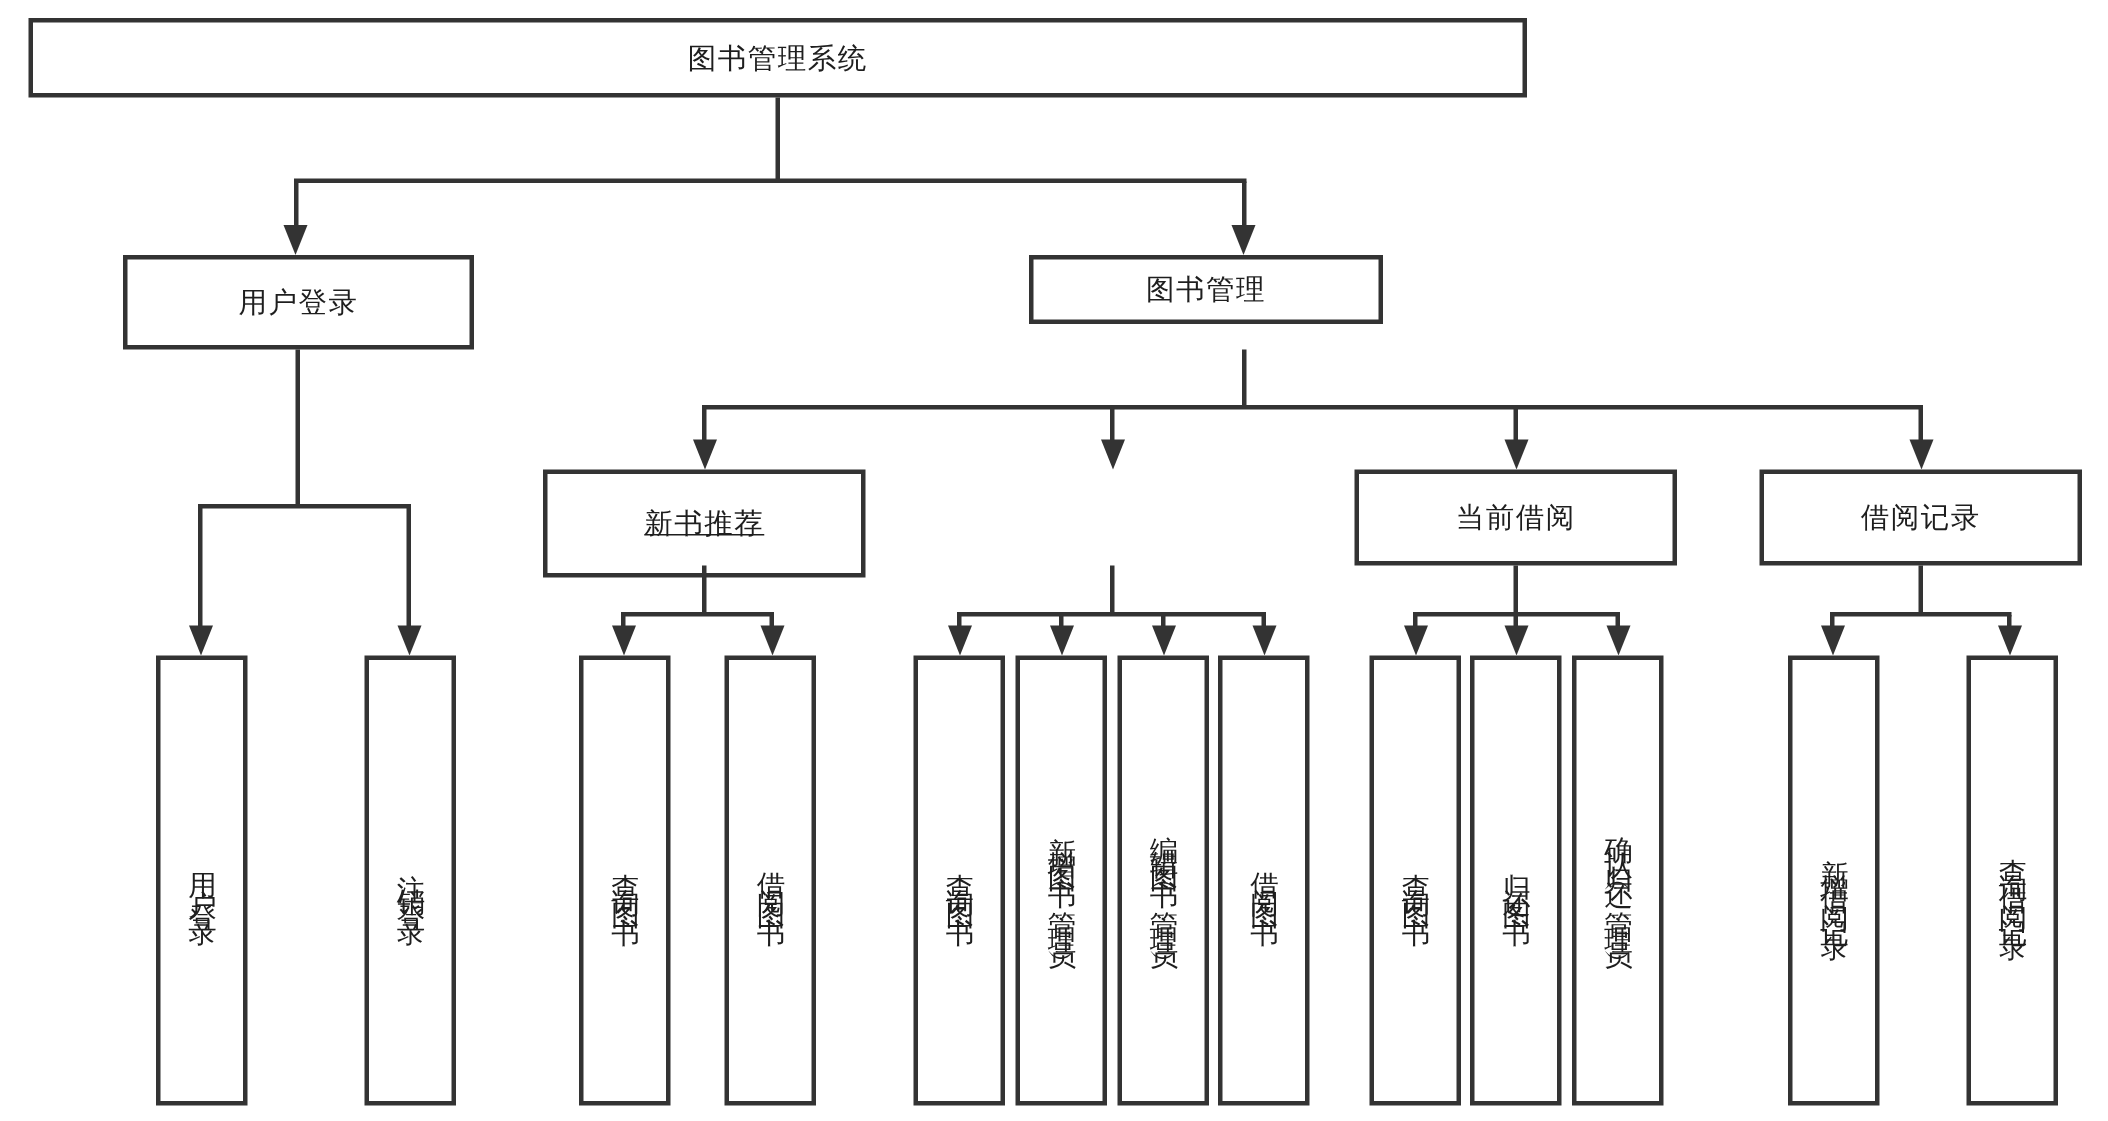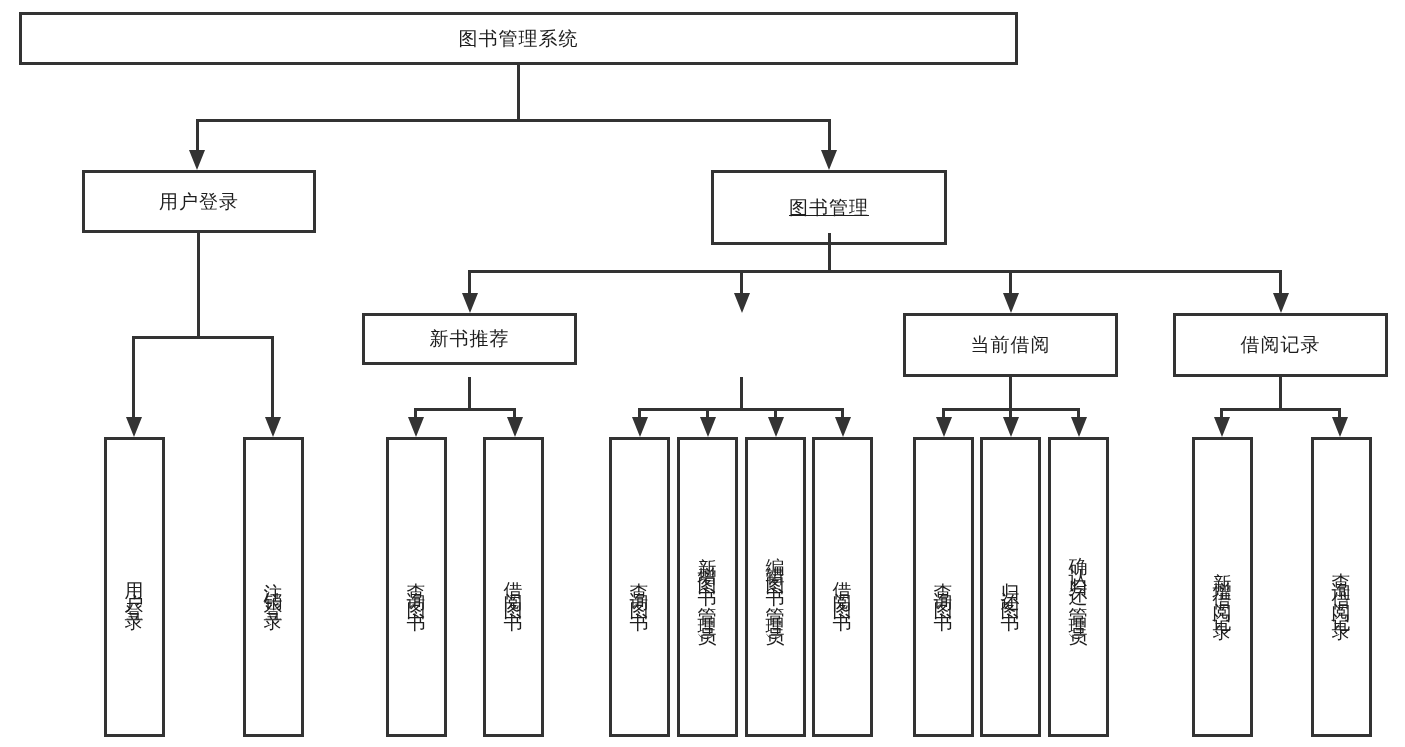--- a/index.html
+++ b/index.html
@@ -70,21 +70,21 @@
   <div class="line" style="left:517px;top:65px;width:3px;height:56px;"></div>
   <div class="line" style="left:196px;top:119px;width:635px;height:3px;"></div>
   <div class="line" style="left:196px;top:121px;width:3px;height:31px;"></div>
   <div class="arrow" style="left:189px;top:150px;"></div>
   <div class="line" style="left:828px;top:121px;width:3px;height:31px;"></div>
   <div class="arrow" style="left:821px;top:150px;"></div>
 
   <div class="box" style="left:82px;top:170px;width:234px;height:63px;">
     <span>用户登录</span>
   </div>
-  <div class="box" style="left:711px;top:170px;width:236px;height:75px;text-decoration:underline;">
+  <div class="box" style="left:686px;top:170px;width:236px;height:46px;">
     <span>图书管理</span>
   </div>
 
   <div class="line" style="left:197px;top:233px;width:3px;height:105px;"></div>
   <div class="line" style="left:132px;top:336px;width:142px;height:3px;"></div>
   <div class="line" style="left:132px;top:338px;width:3px;height:81px;"></div>
   <div class="arrow" style="left:126px;top:417px;"></div>
   <div class="line" style="left:271px;top:338px;width:3px;height:81px;"></div>
   <div class="arrow" style="left:265px;top:417px;"></div>
 
@@ -92,21 +92,21 @@
   <div class="line" style="left:468px;top:270px;width:814px;height:3px;"></div>
   <div class="line" style="left:468px;top:272px;width:3px;height:23px;"></div>
   <div class="arrow" style="left:462px;top:293px;"></div>
   <div class="line" style="left:740px;top:272px;width:3px;height:23px;"></div>
   <div class="arrow" style="left:734px;top:293px;"></div>
   <div class="line" style="left:1009px;top:272px;width:3px;height:23px;"></div>
   <div class="arrow" style="left:1003px;top:293px;"></div>
   <div class="line" style="left:1279px;top:272px;width:3px;height:23px;"></div>
   <div class="arrow" style="left:1273px;top:293px;"></div>
 
-  <div class="box" style="left:362px;top:313px;width:215px;height:52px;">
+  <div class="box" style="left:362px;top:313px;width:215px;height:72px;text-decoration:underline;">
     <span>新书推荐</span>
   </div>
   <div class="box" style="left:903px;top:313px;width:215px;height:64px;">
     <span>当前借阅</span>
   </div>
   <div class="box" style="left:1173px;top:313px;width:215px;height:64px;">
     <span>借阅记录</span>
   </div>
 
   <div class="line" style="left:468px;top:377px;width:3px;height:33px;"></div>

